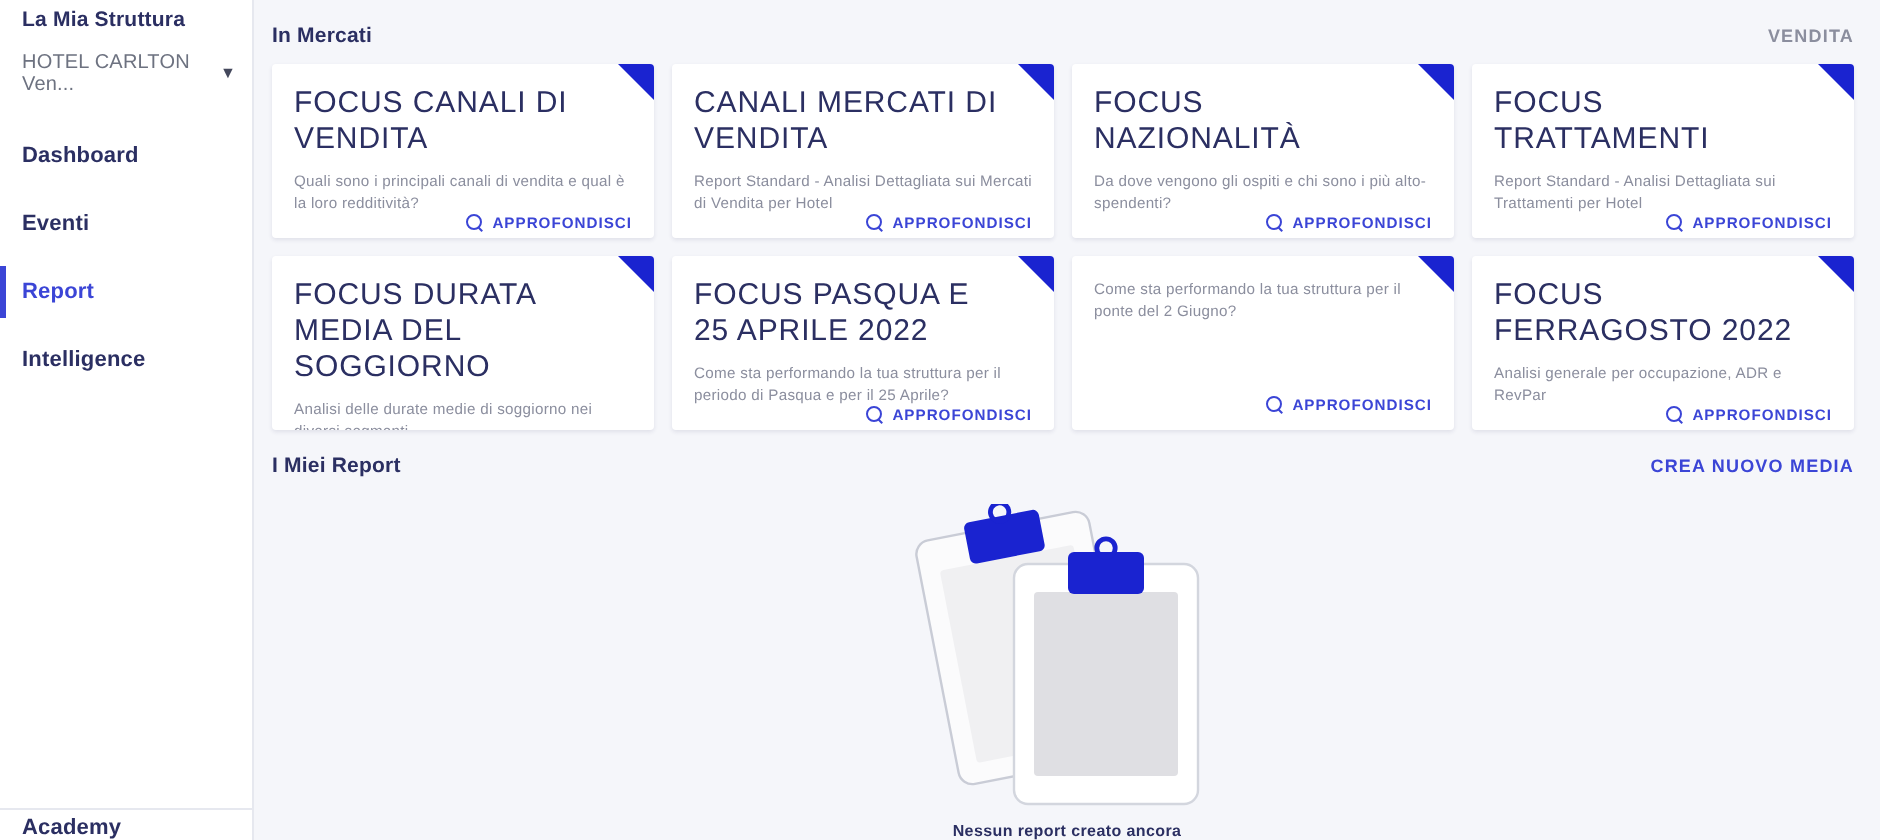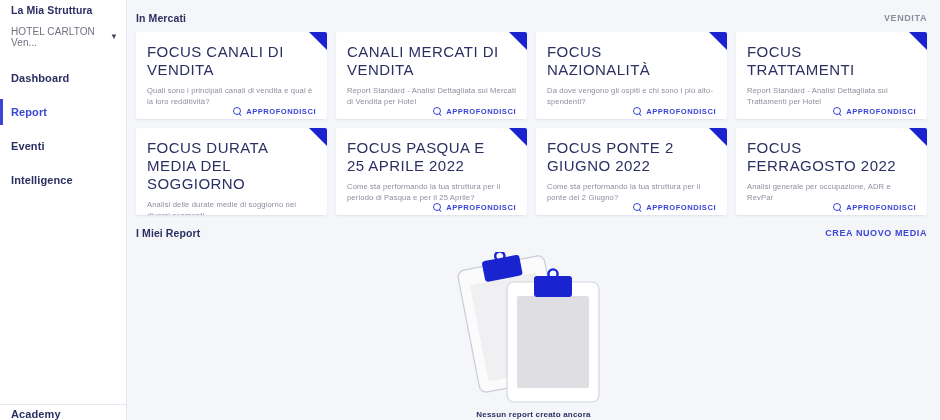--- a/index.html
+++ b/index.html
@@ -203,25 +203,25 @@
 
       <div class="hotel-select">
         <span>HOTEL CARLTON Ven...</span>
         <span class="caret">▼</span>
       </div>
 
       <nav class="nav">
         <div class="nav-item">
           <span>Dashboard</span>
         </div>
+        <div class="nav-item">
+          <span>Eventi</span>
+        </div>
         <div class="nav-item active">
           <span>Report</span>
-        </div>
-        <div class="nav-item">
-          <span>Eventi</span>
         </div>
         <div class="nav-item">
           <span>Intelligence</span>
         </div>
       </nav>
     </div>
 
     <div class="sidebar-spacer"></div>
 
     <div class="sidebar-bottom">
@@ -295,21 +295,20 @@
         <div class="card-title">FOCUS PASQUA E 25 APRILE 2022</div>
         <div class="card-desc">Come sta performando la tua struttura per il periodo di Pasqua e per il 25 Aprile?</div>
         <div class="card-foot">
           <span class="mag"></span>
           <span class="card-link">APPROFONDISCI</span>
         </div>
       </div>
 
       <div class="card">
         <span class="corner"></span>
-        <div class="card-title">FOCUS PONTE 2 GIUGNO 2022</div>
         <div class="card-desc">Come sta performando la tua struttura per il ponte del 2 Giugno?</div>
         <div class="card-foot">
           <span class="mag"></span>
           <span class="card-link">APPROFONDISCI</span>
         </div>
       </div>
 
       <div class="card">
         <span class="corner"></span>
         <div class="card-title">FOCUS FERRAGOSTO 2022</div>

